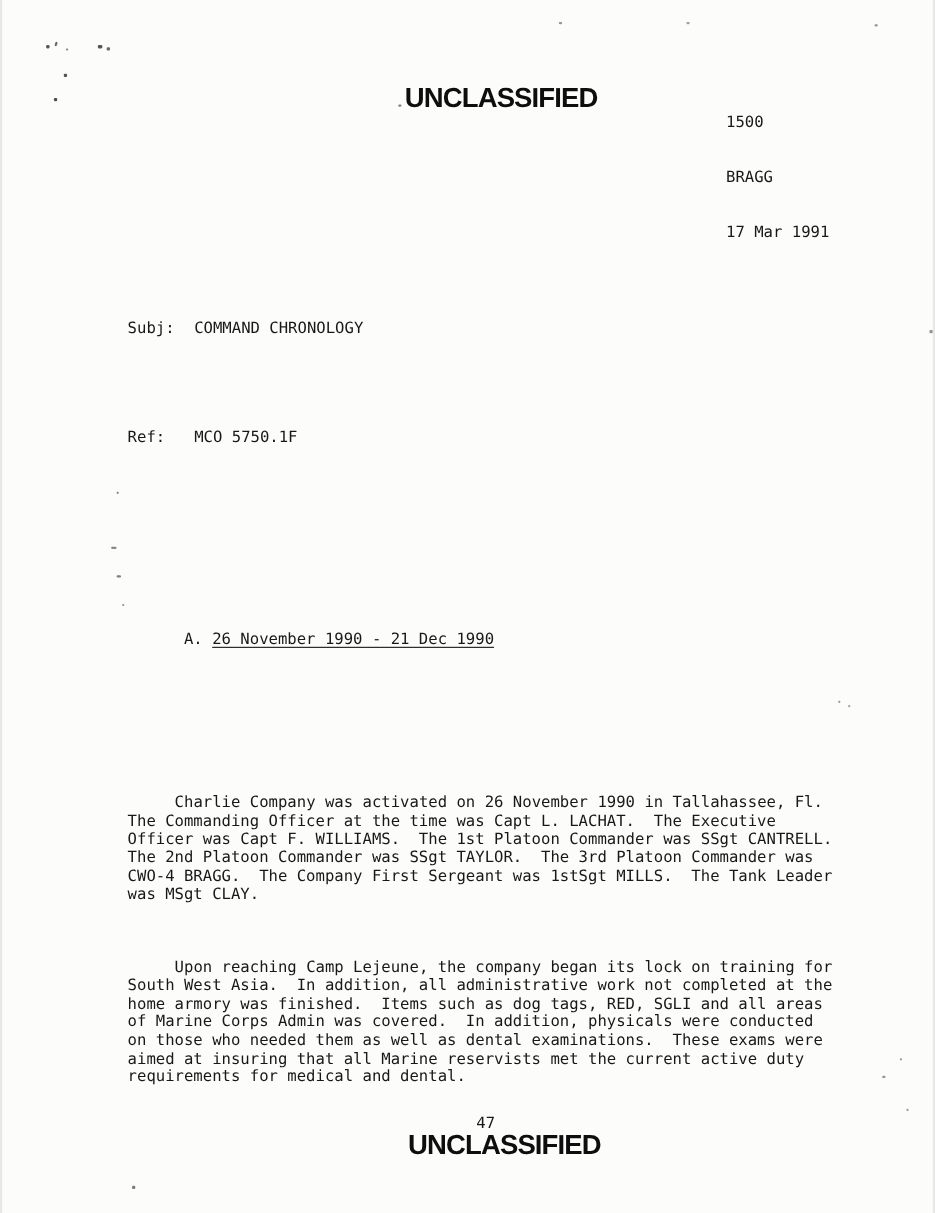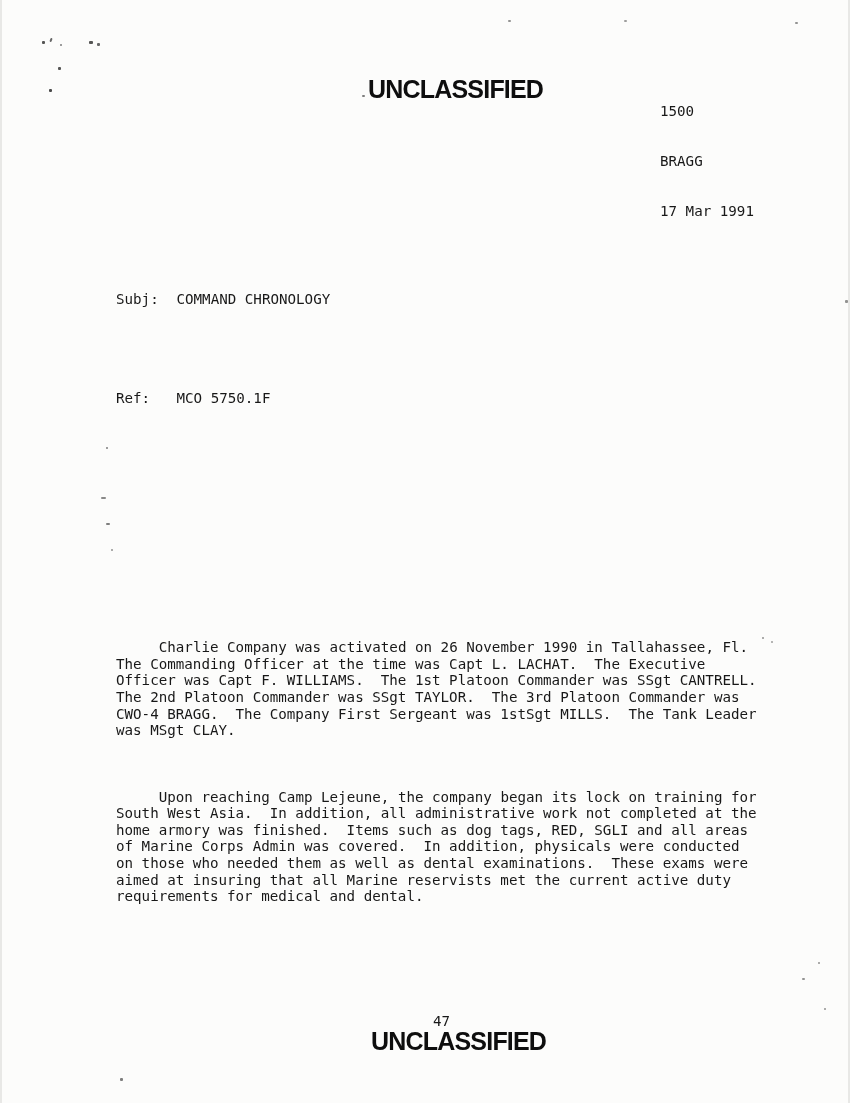--- a/index.html
+++ b/index.html
@@ -91,20 +91,23 @@
       </div>
       <div class="gap"></div>
       <div class="addr-row">
         <span class="lbl">Ref:</span>
         <span>MCO 5750.1F</span>
       </div>
     </div>
 
     <div class="gap"></div>
 
+    <div class="section-heading">
+      <span>A. </span><span class="underline">26 November 1990 - 21 Dec 1990</span>
+    </div>
 
     <div class="gap"></div>
 
     <div class="para">     Charlie Company was activated on 26 November 1990 in Tallahassee, Fl.
 The Commanding Officer at the time was Capt L. LACHAT.  The Executive
 Officer was Capt F. WILLIAMS.  The 1st Platoon Commander was SSgt CANTRELL.
 The 2nd Platoon Commander was SSgt TAYLOR.  The 3rd Platoon Commander was
 CWO-4 BRAGG.  The Company First Sergeant was 1stSgt MILLS.  The Tank Leader
 was MSgt CLAY.</div>
     <div class="para">     Upon reaching Camp Lejeune, the company began its lock on training for

